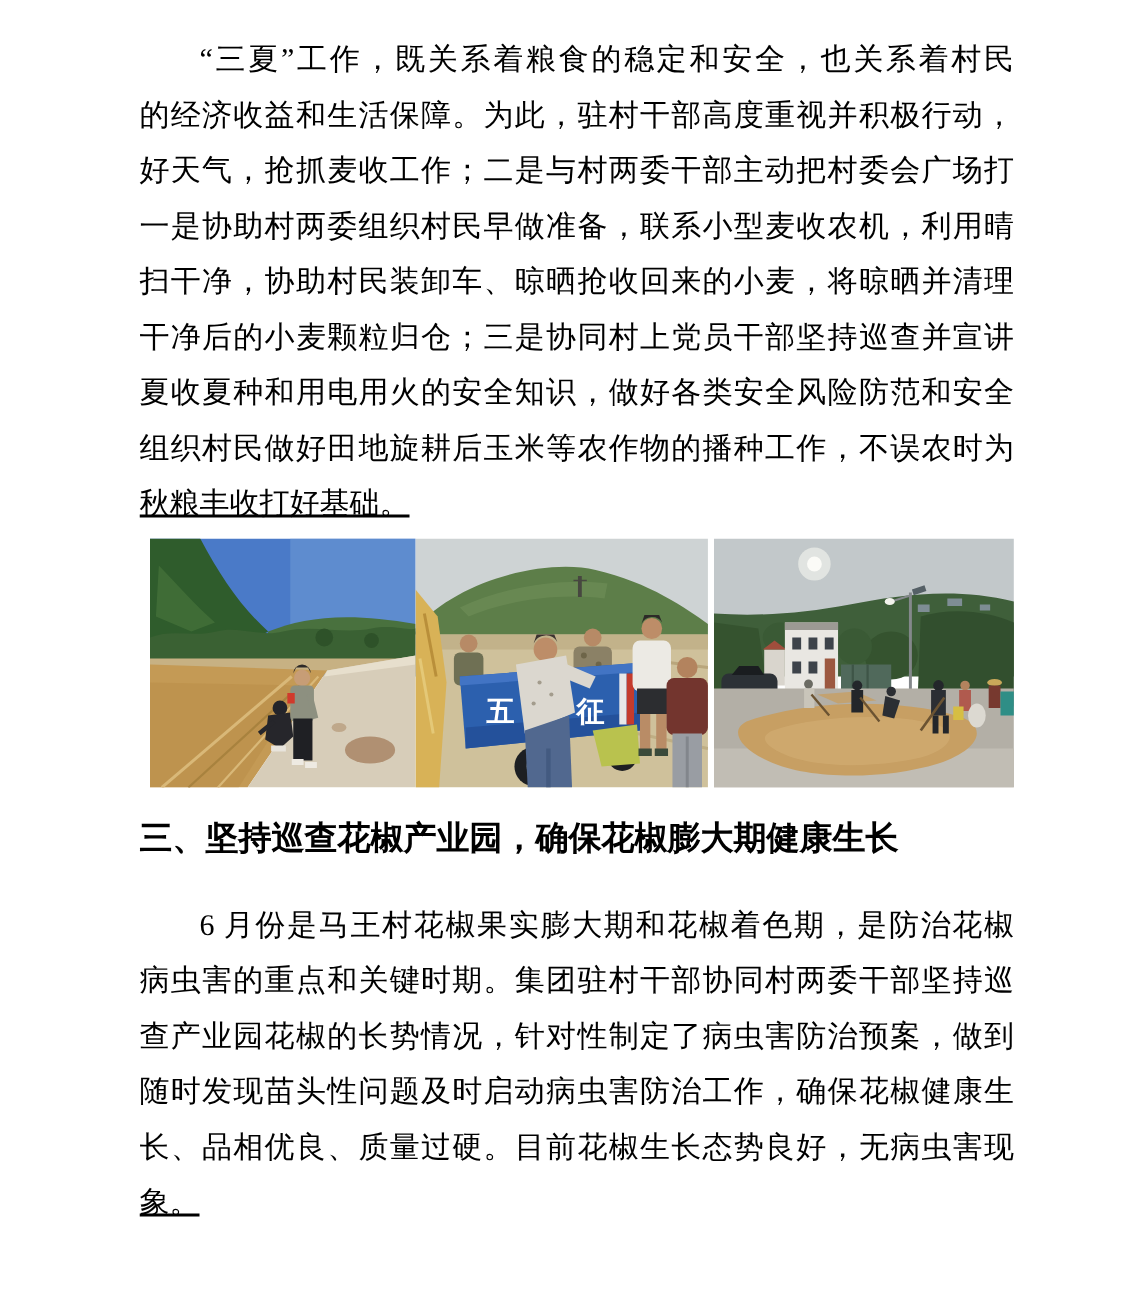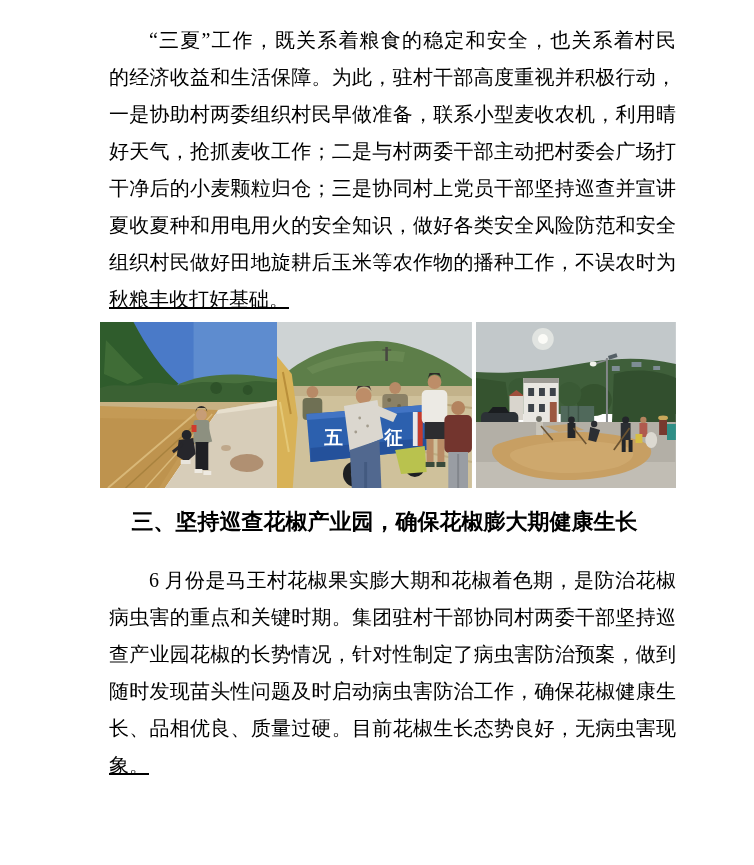--- a/index.html
+++ b/index.html
@@ -1,42 +1,43 @@
 <!DOCTYPE html>
 <html lang="zh"><head>
 <meta charset="utf-8">
 <style>
   html,body{margin:0;padding:0;background:#ffffff;}
   body{width:754px;height:865px;overflow:hidden;
        font-family:"Liberation Serif","DejaVu Serif",serif;color:#000;}
   .page{width:583px;padding:22px 78px 0 93px;}
   .para{width:583px;font-size:20px;line-height:37px;}
-  .line{text-align:justify;text-align-last:justify;height:37px;overflow:hidden;margin-left:16px;}
+  .line{text-align:justify;text-align-last:justify;height:37px;overflow:hidden;}
   .line.first{text-indent:2em;}
   .line.last{text-align-last:left;text-decoration:underline;}
   .photo-row{display:flex;margin:4px 0 0 7px;height:166px;}
   .photo{height:166px;display:block;}
   .photo svg{display:block;width:100%;height:100%;}
   .p1{width:180px;}
   .p2{width:198px;}
   .p3{width:203px;margin-left:4px;}
-  .section-heading{margin-top:20px;width:583px;text-align:center;
+  .section-heading{margin-top:20px;width:583px;text-align:left;
        font-size:22px;font-weight:bold;line-height:28px;}
   .para.second{margin-top:26px;}
 </style>
 </head>
 <body>
 
 <div class="page">
 
   <div class="para">
     <div class="line first">“三夏”工作，既关系着粮食的稳定和安全，也关系着村民</div>
     <div class="line">的经济收益和生活保障。为此，驻村干部高度重视并积极行动，</div>
+    <div class="line">好天气，抢抓麦收工作；二是与村两委干部主动把村委会广场打</div>
     <div class="line">一是协助村两委组织村民早做准备，联系小型麦收农机，利用晴</div>
-    <div class="line">好天气，抢抓麦收工作；二是与村两委干部主动把村委会广场打</div>
+    <div class="line">扫干净，协助村民装卸车、晾晒抢收回来的小麦，将晾晒并清理</div>
     <div class="line">干净后的小麦颗粒归仓；三是协同村上党员干部坚持巡查并宣讲</div>
     <div class="line">夏收夏种和用电用火的安全知识，做好各类安全风险防范和安全</div>
     <div class="line">组织村民做好田地旋耕后玉米等农作物的播种工作，不误农时为</div>
     <div class="line last">秋粮丰收打好基础。</div>
   </div>
 
   <div class="photo-row">
 
     <div class="photo p1">
       <svg viewBox="0 0 180 166" preserveAspectRatio="none">

